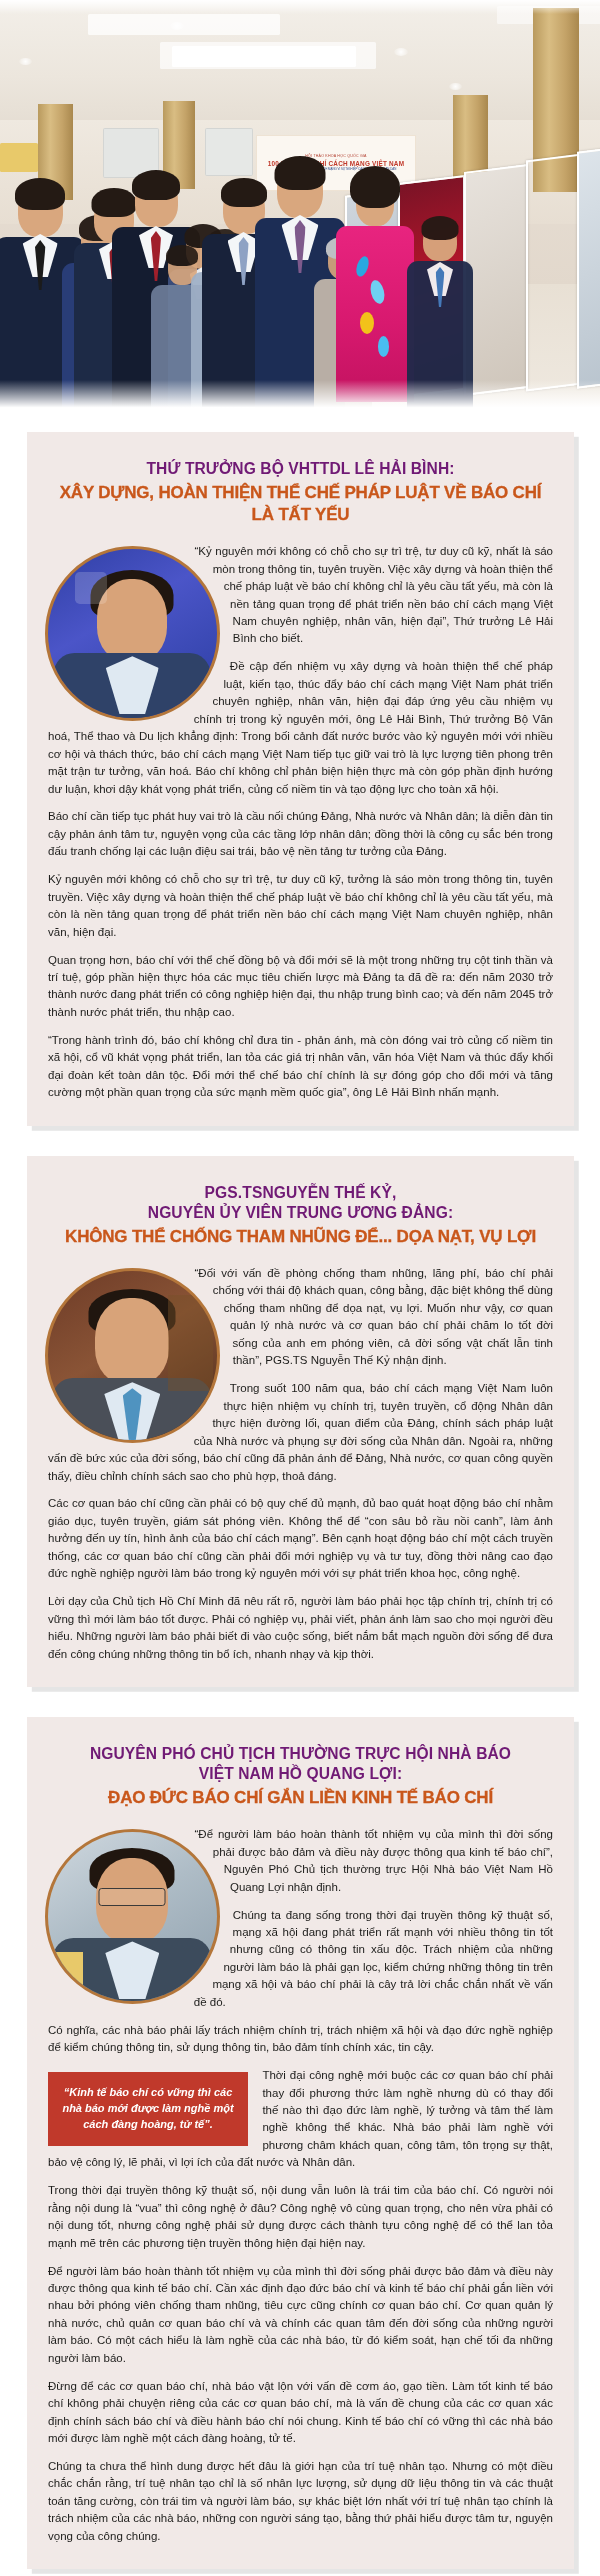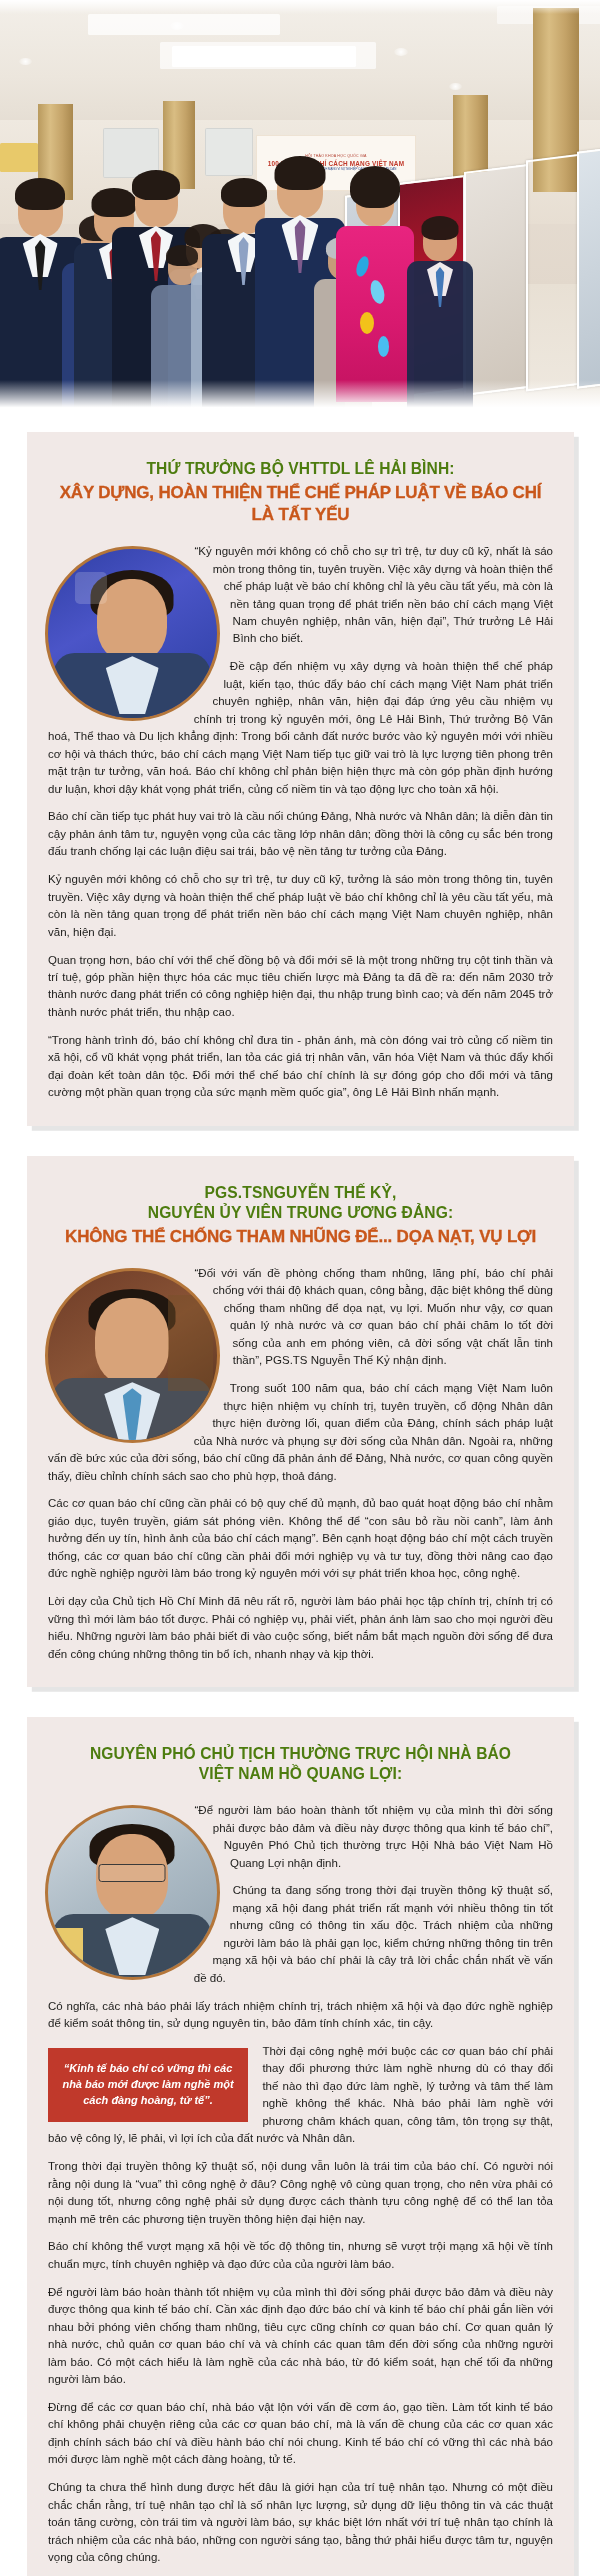--- a/index.html
+++ b/index.html
@@ -106,21 +106,21 @@
     background: #f1e9e7;
     box-shadow: 4.8px 4.8px 0 rgba(0,0,0,0.10);
     padding: 27px 21px 24px 21px;
   }
   .card.first { margin-top: 22.4px; }
 
   .headline-block { text-align: center; margin-bottom: 17.6px; }
   .kicker {
     font-weight: bold;
     font-size: 15.6px;
-    color: #4d7c0f;
+    color: #701a75;
     letter-spacing: 0.1px;
     line-height: 1.3;
     text-transform: uppercase;
   }
   .headline {
     font-weight: bold;
     font-size: 17px;
     color: #d2691e;
     line-height: 1.28;
     letter-spacing: -0.2px;
@@ -358,38 +358,38 @@
       <p class="para">Trong suốt 100 năm qua, báo chí cách mạng Việt Nam luôn thực hiện nhiệm vụ chính trị, tuyên truyền, cổ động Nhân dân thực hiện đường lối, quan điểm của Đảng, chính sách pháp luật của Nhà nước và phụng sự đời sống của Nhân dân. Ngoài ra, những vấn đề bức xúc của đời sống, báo chí cũng đã phản ánh để Đảng, Nhà nước, cơ quan công quyền thấy, điều chỉnh chính sách sao cho phù hợp, thoả đáng.</p>
       <p class="para">Các cơ quan báo chí cũng cần phải có bộ quy chế đủ mạnh, đủ bao quát hoạt động báo chí nhằm giáo dục, tuyên truyền, giám sát phóng viên. Không thể để “con sâu bỏ rầu nồi canh”, làm ảnh hưởng đến uy tín, hình ảnh của báo chí cách mạng”. Bên cạnh hoạt động báo chí một cách truyền thống, các cơ quan báo chí cũng cần phải đổi mới nghiệp vụ và tư tuy, đồng thời nâng cao đạo đức nghề nghiệp người làm báo trong kỷ nguyên mới với sự phát triển khoa học, công nghệ.</p>
       <p class="para">Lời dạy của Chủ tịch Hồ Chí Minh đã nêu rất rõ, người làm báo phải học tập chính trị, chính trị có vững thì mới làm báo tốt được. Phải có nghiệp vụ, phải viết, phản ánh làm sao cho mọi người đều hiểu. Những người làm báo phải biết đi vào cuộc sống, biết nắm bắt mạch nguồn đời sống để đưa đến công chúng những thông tin bổ ích, nhanh nhạy và kịp thời.</p>
     </div>
   </div>
 
   <div class="card">
     <div class="headline-block">
       <div class="kicker" style="white-space:pre-line">NGUYÊN PHÓ CHỦ TỊCH THƯỜNG TRỰC HỘI NHÀ BÁO
 VIỆT NAM HỒ QUANG LỢI:</div>
+      <div class="headline strong">ĐẠO ĐỨC BÁO CHÍ GẮN LIỀN KINH TẾ BÁO CHÍ</div>
     </div>
     <div class="body-col clearfix">
       <div class="portrait p3">
         <div class="pt-hair" style="top:16px;width:85px;height:45px;"></div>
         <div class="pt-head" style="top:26px;width:72px;height:85px;"></div>
         <div class="pt-glasses" style="top:56px;width:67px;height:17.6px;"></div>
         <div class="pt-body" style="top:106px;width:159px;height:72px;background:#3c4b5c;"></div>
         <div class="pt-shirt" style="top:109px;width:54px;height:58px;"></div>
         <div style="position:absolute;left:4.8px;top:120px;width:30px;height:53px;background:#e8c96a;"></div>
       </div>
       <p class="para">“Để người làm báo hoàn thành tốt nhiệm vụ của mình thì đời sống phải được bảo đảm và điều này được thông qua kinh tế báo chí”, Nguyên Phó Chủ tịch thường trực Hội Nhà báo Việt Nam Hồ Quang Lợi nhận định.</p>
       <p class="para">Chúng ta đang sống trong thời đại truyền thông kỹ thuật số, mạng xã hội đang phát triển rất mạnh với nhiều thông tin tốt nhưng cũng có thông tin xấu độc. Trách nhiệm của những người làm báo là phải gạn lọc, kiểm chứng những thông tin trên mạng xã hội và báo chí phải là cây trả lời chắc chắn nhất về vấn đề đó.</p>
-      <p class="para">Có nghĩa, các nhà báo phải lấy trách nhiệm chính trị, trách nhiệm xã hội và đạo đức nghề nghiệp để kiểm soát thông tin, sử dụng nguyên tin, bảo đảm tính chính xác, tin cậy.</p>
+      <p class="para">Có nghĩa, các nhà báo phải lấy trách nhiệm chính trị, trách nhiệm xã hội và đạo đức nghề nghiệp để kiểm chúng thông tin, sử dụng thông tin, bảo đảm tính chính xác, tin cậy.</p>
 
       <div class="pullquote">“Kinh tế báo chí có vững thì các nhà báo mới được làm nghề một cách đàng hoàng, tử tế”.</div>
       <p class="para">Thời đại công nghệ mới buộc các cơ quan báo chí phải thay đổi phương thức làm nghề nhưng dù có thay đổi thế nào thì đạo đức làm nghề, lý tưởng và tâm thế làm nghề không thể khác. Nhà báo phải làm nghề với phương châm khách quan, công tâm, tôn trọng sự thật, bảo vệ công lý, lẽ phải, vì lợi ích của đất nước và Nhân dân.</p>
       <p class="para">Trong thời đại truyền thông kỹ thuật số, nội dung vẫn luôn là trái tim của báo chí. Có người nói rằng nội dung là “vua” thì công nghệ ở đâu? Công nghệ vô cùng quan trọng, cho nên vừa phải có nội dung tốt, nhưng công nghệ phải sử dụng được cách thành tựu công nghệ để có thể lan tỏa mạnh mẽ trên các phương tiện truyền thông hiện đại hiện nay.</p>
-      <p class="para">Báo chí không thể vượt mạng xã hội về tốc độ thông tin, nhưng sẽ vượt trội mạng xã hội về tính chuẩn mực, tính chuyên nghiệp và đạo đức của của người làm báo.</p>
       <p class="para">Để người làm báo hoàn thành tốt nhiệm vụ của mình thì đời sống phải được bảo đảm và điều này được thông qua kinh tế báo chí. Cần xác định đạo đức báo chí và kinh tế báo chí phải gắn liền với nhau bởi phóng viên chống tham nhũng, tiêu cực cũng chính cơ quan báo chí. Cơ quan quản lý nhà nước, chủ quản cơ quan báo chí và và chính các quan tâm đến đời sống của những người làm báo. Có một cách hiểu là làm nghề của các nhà báo, từ đó kiểm soát, hạn chế tối đa những người làm báo.</p>
       <p class="para">Đừng để các cơ quan báo chí, nhà báo vật lộn với vấn đề cơm áo, gạo tiền. Làm tốt kinh tế báo chí không phải chuyện riêng của các cơ quan báo chí, mà là vấn đề chung của các cơ quan xác định chính sách báo chí và điều hành báo chí nói chung. Kinh tế báo chí có vững thì các nhà báo mới được làm nghề một cách đàng hoàng, tử tế.</p>
       <p class="para">Chúng ta chưa thể hình dung được hết đâu là giới hạn của trí tuệ nhân tạo. Nhưng có một điều chắc chắn rằng, trí tuệ nhân tạo chỉ là số nhân lực lượng, sử dụng dữ liệu thông tin và các thuật toán tăng cường, còn trái tim và người làm báo, sự khác biệt lớn nhất với trí tuệ nhân tạo chính là trách nhiệm của các nhà báo, những con người sáng tạo, bằng thứ phải hiểu được tâm tư, nguyện vọng của công chúng.</p>
 
     </div>
   </div>
 
 </div>
 
 

